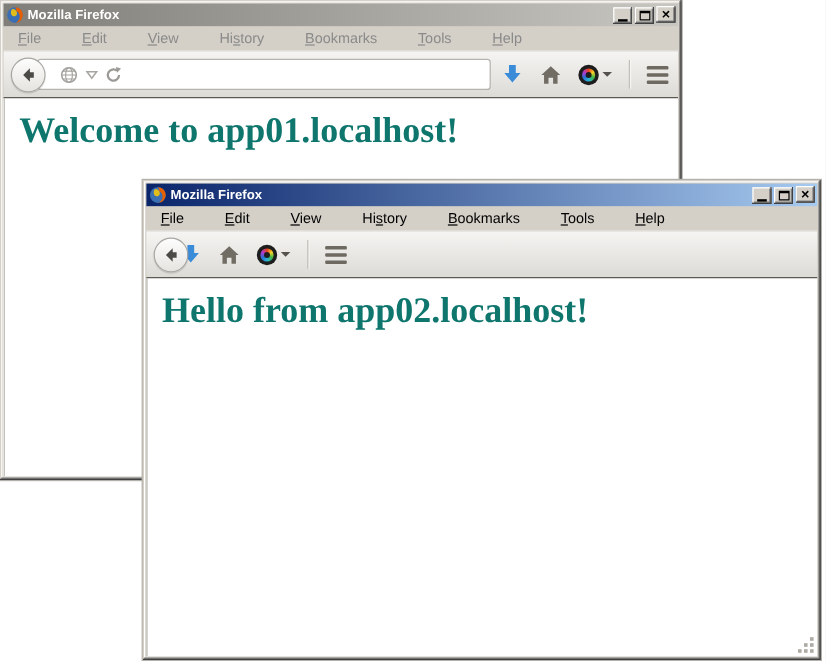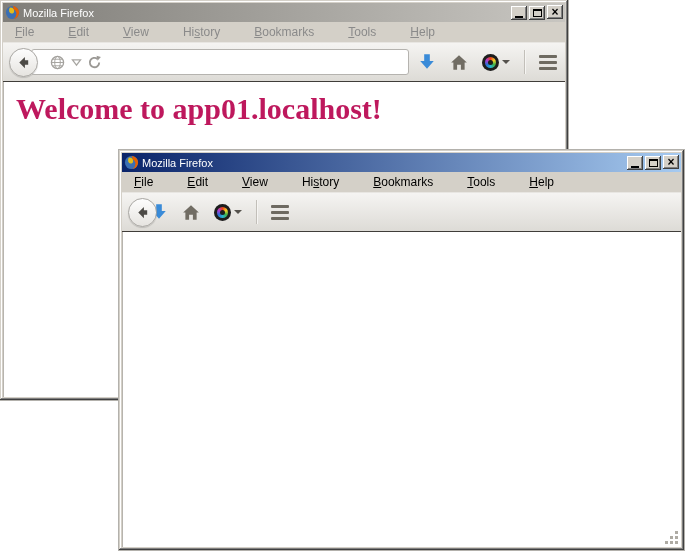--- a/index.html
+++ b/index.html
@@ -14,21 +14,21 @@
                 0 0 0 1px #b3b1ac;
     display:flex; flex-direction:column;
   }
   .window.back  { left:0;   top:0;    width:568px; height:400px; z-index:1; }
   .window.front { left:119px; top:150px; width:565px; height:400px; z-index:2; }
 
   
   .titlebar { height:19px; display:flex; align-items:center; padding:0 2px; gap:3px; flex:none; }
   .titlebar.active   { background:linear-gradient(to right,#0a246a,#a6caf0); }
   .titlebar.inactive { background:linear-gradient(to right,#807e79,#c8c6c1); }
-  .title-text { color:#ffffff; font-weight:normal; font-size:11px; flex:1;
+  .title-text { color:#ffffff; font-weight:bold; font-size:11px; flex:1;
                 white-space:nowrap; overflow:hidden; }
   .win-controls { display:flex; gap:0; align-items:center; }
   .win-btn { width:16px; height:14px; background:#d4d0c8; margin-left:2px;
              box-shadow: inset -1px -1px 0 #404040, inset 1px 1px 0 #ffffff,
                          inset -2px -2px 0 #808080;
              display:flex; align-items:center; justify-content:center;
              font-size:11px; font-weight:bold; color:#000; line-height:1; cursor:default; }
   .glyph-min { display:block; width:8px; height:2px; background:#000; margin-top:8px; }
   .glyph-max { display:block; width:9px; height:8px; border:1px solid #000; border-top-width:2px; }
   .glyph-close { font-size:12px; font-weight:bold; transform:translateY(-1px); }
@@ -65,21 +65,21 @@
                    background:conic-gradient(#e8401c,#f5d327,#3db54a,#27b3d4,#2a6fd4,#b03ad4,#e8401c); }
   .color-wheel i::after { content:""; display:block; width:5px; height:5px; border-radius:50%;
                           background:#1d1d1d; margin:3px; }
   .caret { width:0; height:0; border-left:4px solid transparent; border-right:4px solid transparent;
            border-top:4px solid #55524d; }
 
   
   .content { flex:1; background:#ffffff; position:relative; overflow:hidden;
              box-shadow: inset 1px 0 0 #b7b4ae; }
   .content h1 { font-family:"Liberation Serif","DejaVu Serif",serif; font-weight:bold;
-                font-size:30px; color:#be185d; margin:10px 0 0 13px; white-space:nowrap; }
+                font-size:30px; color:#0f766e; margin:10px 0 0 13px; white-space:nowrap; }
   .grip { position:absolute; right:2px; bottom:2px; width:14px; height:14px; }
   .grip::after { content:""; position:absolute; left:0; top:0; width:3px; height:3px;
                  background:#aeaba4;
                  box-shadow: 10px 0 0 #aeaba4, 10px -5px 0 #aeaba4, 5px 0 0 #aeaba4,
                              5px -5px 0 #aeaba4, 10px -10px 0 #aeaba4;
                  top:auto; bottom:1px; }
   svg { display:block; }
 </style>
 </head>
 <body>
@@ -231,15 +231,16 @@
       <span class="sep"></span>
       <span class="hamburger">
           <span></span>
           <span></span>
           <span></span>
         </span>
     </span>
   </div>
 
   <div class="content">
+    <h1>Hello from app02.localhost!</h1>
     <span class="grip"></span>
   </div>
 </div>
 
 </body></html>

